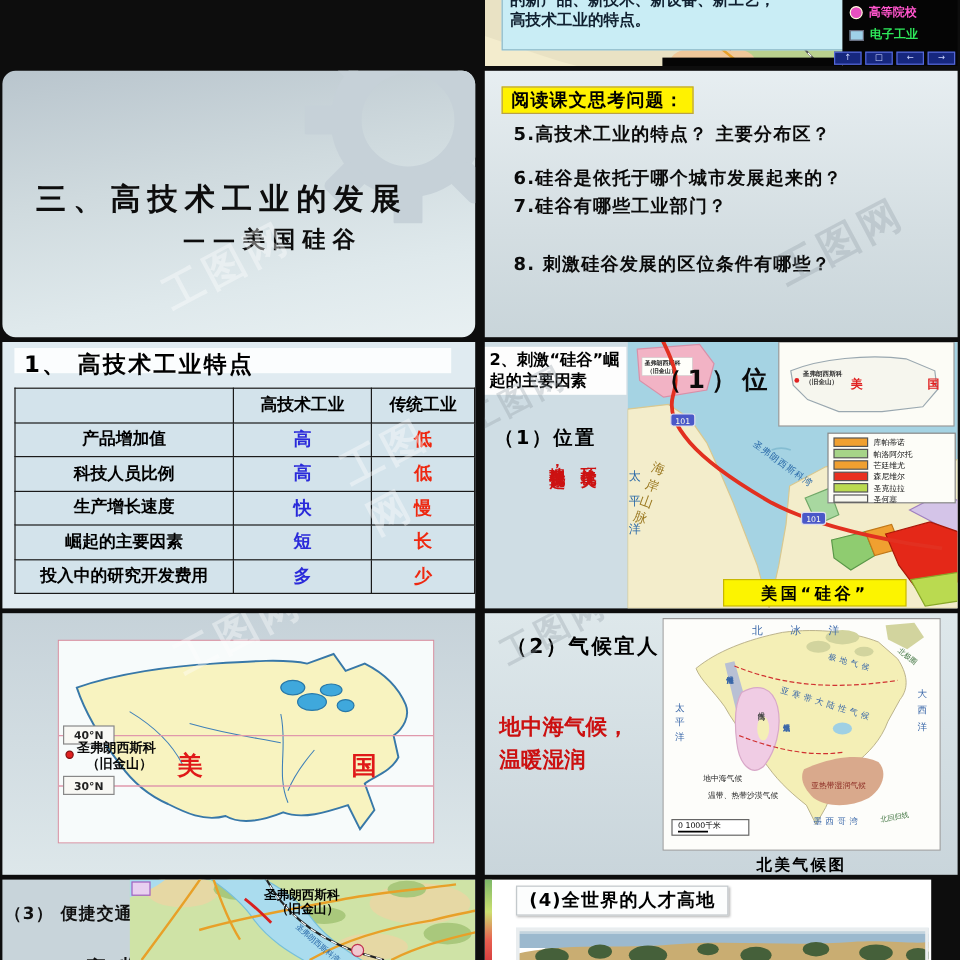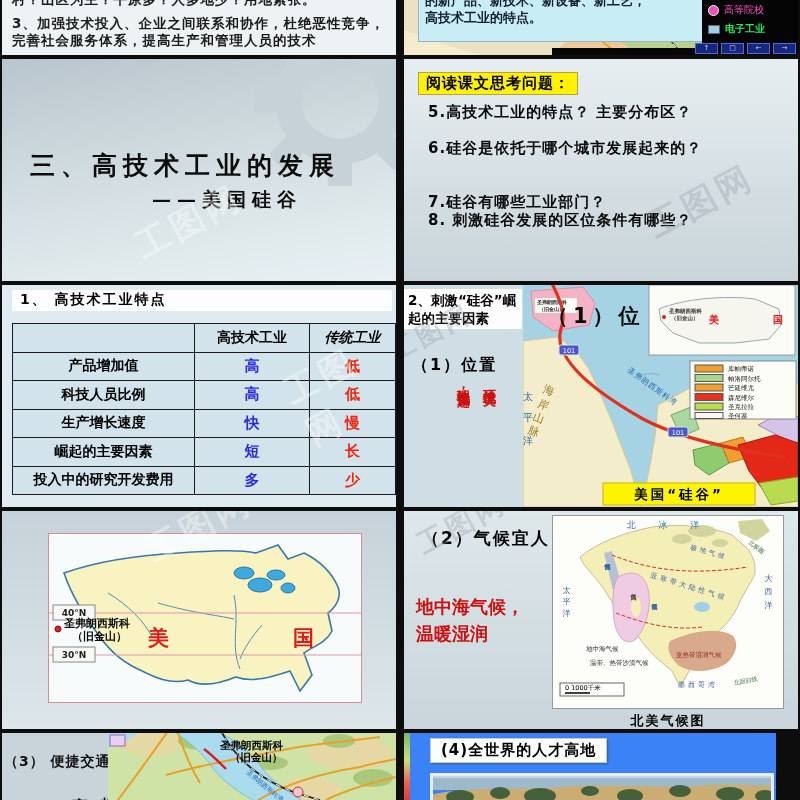--- a/index.html
+++ b/index.html
@@ -3,74 +3,74 @@
 <meta charset="utf-8">
 <style>
   html,body{margin:0;padding:0;background:#000;}
   #screen{position:relative;width:800px;height:800px;background:#0d0d0d;overflow:hidden;
           font-family:"DejaVu Sans","Liberation Sans",sans-serif;color:#111;}
   .slide{position:absolute;overflow:hidden;}
   
   #s1l{left:2px;top:0;width:394px;height:55px;background:#edf2f4;}
   #s1r{left:404px;top:0;width:394px;height:55px;background:#0a0a0a;}
   #s2l{left:2px;top:59px;width:394px;height:222px;
-       background:linear-gradient(170deg,#b9c5cd 0%,#cfdade 40%,#dfe9ec 75%,#e8f0f2 100%);}
+       background:linear-gradient(170deg,#b9c5cd 0%,#cfdade 40%,#dfe9ec 75%,#e8f0f2 100%);border-radius:11px;}
   #s2r{left:404px;top:59px;width:394px;height:222px;
        background:linear-gradient(180deg,#e7eef1 0%,#d4dee2 60%,#c9d5da 100%);}
   #s3l{left:2px;top:285px;width:394px;height:222px;background:#e0ebf1;}
   #s3r{left:404px;top:285px;width:394px;height:222px;background:#cfdde4;}
   #s4l{left:2px;top:511px;width:394px;height:218px;background:linear-gradient(180deg,#c6d2d9,#dde7ea);}
   #s4r{left:404px;top:511px;width:394px;height:218px;background:linear-gradient(180deg,#dee8eb,#c9d5db);}
   #s5l{left:2px;top:733px;width:394px;height:67px;background:#c8d4da;}
-  #s5r{left:404px;top:733px;width:372px;height:67px;background:#3b82f6;}
+  #s5r{left:404px;top:733px;width:372px;height:67px;background:#ffffff;}
 
   .wm{position:absolute;font-size:34px;font-weight:700;color:rgba(255,255,255,.38);
       transform:rotate(-28deg);pointer-events:none;letter-spacing:4px;}
   .wm.dark{color:rgba(150,160,168,.35);}
 
   
   #s1l .txt{padding:0 10px;font-weight:700;font-size:13.5px;line-height:17px;color:#1c1c1c;letter-spacing:1px;}
   #s1l .cut{margin:-9px 0 7px 0;}
   #s1l .l2{margin:0;} #s1l .l3{margin:0;}
 
   
   #s1r .mapbg{position:absolute;left:0;top:0;width:300px;height:55px;}
   #s1r .cbox{position:absolute;left:14px;top:-10px;width:282px;height:48px;background:#c9edf5;
              border:1px solid #8fb9c9;padding:1px 6px;font-weight:700;font-size:13px;line-height:17px;color:#102030;}
   #s1r .sidebar{position:absolute;right:0;top:0;width:96px;height:55px;background:#050505;}
   #s1r .legrow{display:flex;align-items:center;gap:5px;padding:3px 3px 2px 6px;}
   #s1r .cicon{width:11px;height:11px;border-radius:50%;background:#e84fc0;border:1px solid #ffd;box-sizing:border-box;}
   #s1r .micon{width:12px;height:9px;background:#9fd0e8;border:1px solid #667;box-sizing:border-box;}
-  #s1r .leg1{color:#ff55cc;font-size:10px;font-weight:400;}
+  #s1r .leg1{color:#ff55cc;font-size:10px;font-weight:700;}
   #s1r .leg2{color:#2ee85a;font-size:10px;font-weight:700;}
   #s1r .nav{position:absolute;bottom:1px;right:2px;display:flex;gap:3px;}
   #s1r .navbtn{width:21px;height:9px;background:#16277e;border:1px solid #5568d8;color:#cdd6ff;
                font-size:7px;line-height:8px;text-align:center;cursor:pointer;}
   #s1r .bstrip{position:absolute;bottom:0;right:96px;width:150px;height:7px;background:#050505;}
 
   
   #s2l .gear{position:absolute;right:-30px;top:-45px;width:172px;height:172px;}
   #s2l .t1{position:absolute;left:28px;top:90px;font-family:"DejaVu Serif","Liberation Serif",serif;
            font-weight:700;font-size:25px;letter-spacing:6px;color:#0d0d0d;}
   #s2l .t2{position:absolute;left:150px;top:128px;font-family:"DejaVu Serif","Liberation Serif",serif;
            font-weight:700;font-size:19px;letter-spacing:6px;color:#0d0d0d;}
 
   
   #s2r .ybox{position:absolute;left:14px;top:13px;background:#fff200;border:1px solid #b9a14a;
              padding:1px 7px;font-weight:700;font-size:15px;letter-spacing:1px;color:#000;}
   #s2r .q{position:absolute;left:24px;font-weight:700;font-size:15px;letter-spacing:1px;color:#0a0a0a;}
-  #s2r .q1{top:44px;} #s2r .q2{top:80px;} #s2r .q3{top:134px;} #s2r .q4{top:152px;}
+  #s2r .q1{top:44px;} #s2r .q2{top:80px;} #s2r .q3{top:104px;} #s2r .q4{top:152px;}
 
   
   #s3l .tbar{position:absolute;left:10px;top:5px;width:356px;height:20px;background:#fbfdfe;
-             font-weight:700;font-size:14px;letter-spacing:2px;padding:1px 16px 0 8px;color:#000;}
+             font-weight:700;font-size:19px;letter-spacing:2px;padding:1px 0 0 8px;color:#000;}
   .ftable{position:absolute;left:10px;top:38px;border-collapse:collapse;}
   .ftable td,.ftable th{border:1.6px solid #1a1a1a;background:#d3e3eb;text-align:center;
              font-weight:700;font-size:14px;height:27.5px;padding:0 4px;color:#000;}
-  .ftable .c1{width:176px;} .ftable .c2{width:108px;} .ftable .c3{width:78px;font-style:italic;}
+  .ftable .c1{width:176px;} .ftable .c2{width:108px;} .ftable .c3{width:78px;}
   .ftable .vblue{color:#2a2ada;font-size:15px;} .ftable .vred{color:#ee2810;font-size:15px;}
 
   
   #s3r .wbox{position:absolute;left:0;top:4px;width:110px;background:#fdfdfd;padding:2px 4px;
              font-weight:700;font-size:13.5px;line-height:18px;color:#000;}
   #s3r .sub{position:absolute;left:8px;top:70px;font-weight:700;font-size:16px;letter-spacing:2px;color:#000;}
   #s3r .vred{position:absolute;left:42px;top:94px;height:126px;writing-mode:vertical-rl;
              font-weight:700;font-size:13px;letter-spacing:1px;color:#cc1212;}
   #s3r .vred div{margin-left:8px;}
   #s3r svg{position:absolute;left:119px;top:0;}
@@ -95,27 +95,20 @@
              box-shadow:1px 1px 2px rgba(0,0,0,.3);padding:2px 10px;font-weight:700;
              font-size:15px;letter-spacing:1px;color:#000;}
   #s5r svg{position:absolute;left:26px;top:40px;}
   .vtext{writing-mode:vertical-rl;}
 </style>
 </head>
 <body>
 
 <div id="screen">
 
-  <section class="slide" id="s1l">
-    <div class="txt">
-      <p class="cut">村？山区为主？平原多？人多地少？用地紧张。</p>
-      <p class="l2">3、加强技术投入、企业之间联系和协作，杜绝恶性竞争，</p>
-      <p class="l3">完善社会服务体系，提高生产和管理人员的技术</p>
-    </div>
-  </section>
 
   <section class="slide" id="s1r">
     <svg class="mapbg" width="300" height="55" viewBox="0 0 300 55">
       <rect x="0" y="0" width="300" height="55" fill="#e9e2c4"></rect>
       <path d="M0,30 C30,40 60,52 90,58 L0,58 Z" fill="#f3eccd"></path>
       <ellipse cx="120" cy="20" rx="45" ry="16" fill="#b9d08e"></ellipse>
       <ellipse cx="250" cy="35" rx="55" ry="20" fill="#b9d08e"></ellipse>
       <ellipse cx="190" cy="50" rx="35" ry="12" fill="#f0c89a"></ellipse>
       <path d="M150,0 C170,18 190,35 215,55" stroke="#e8a028" stroke-width="2" fill="none"></path>
       <path d="M235,0 C250,20 262,38 280,55" stroke="#555" stroke-width="1.6" fill="none"></path>

